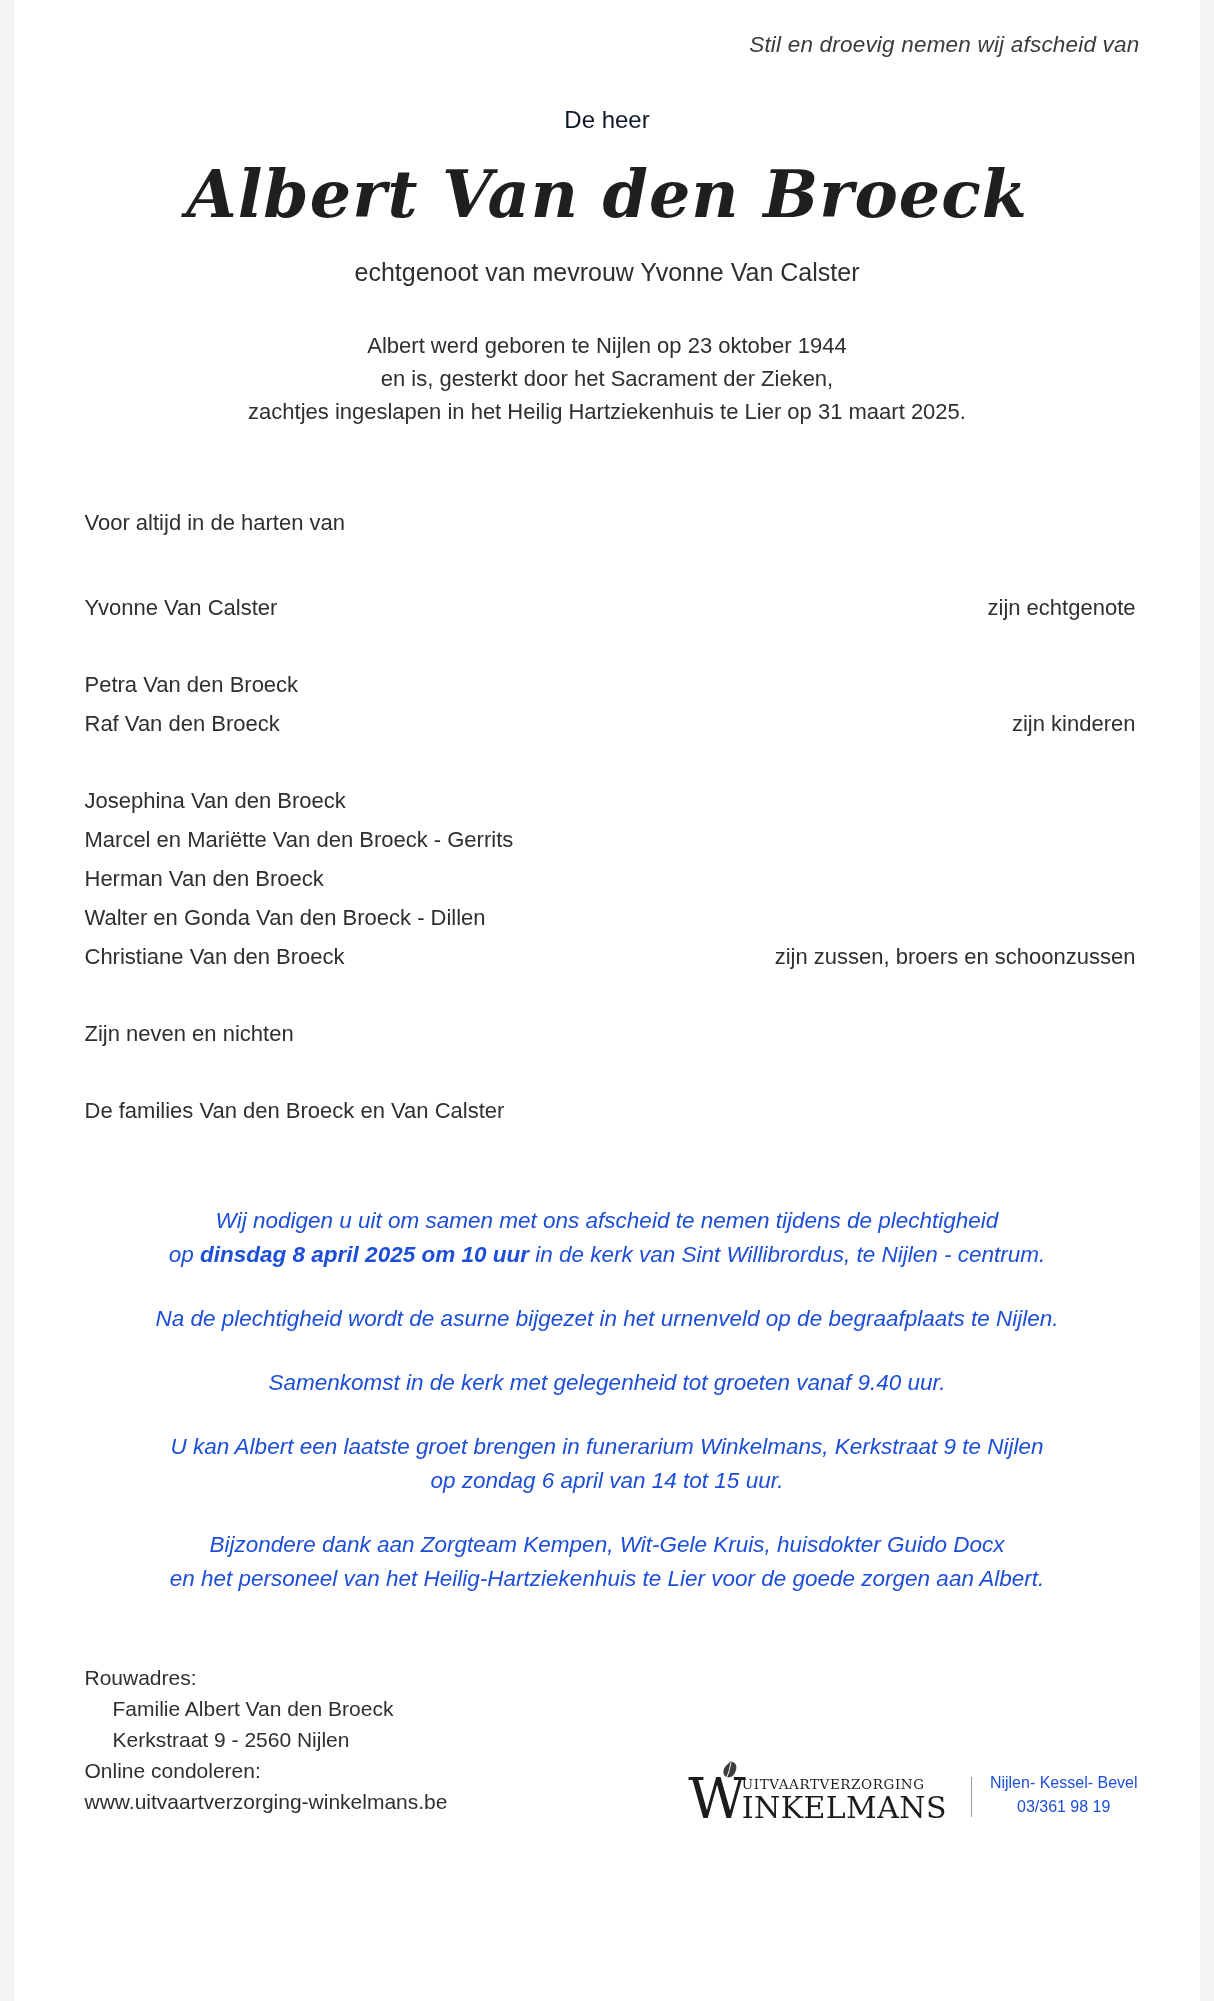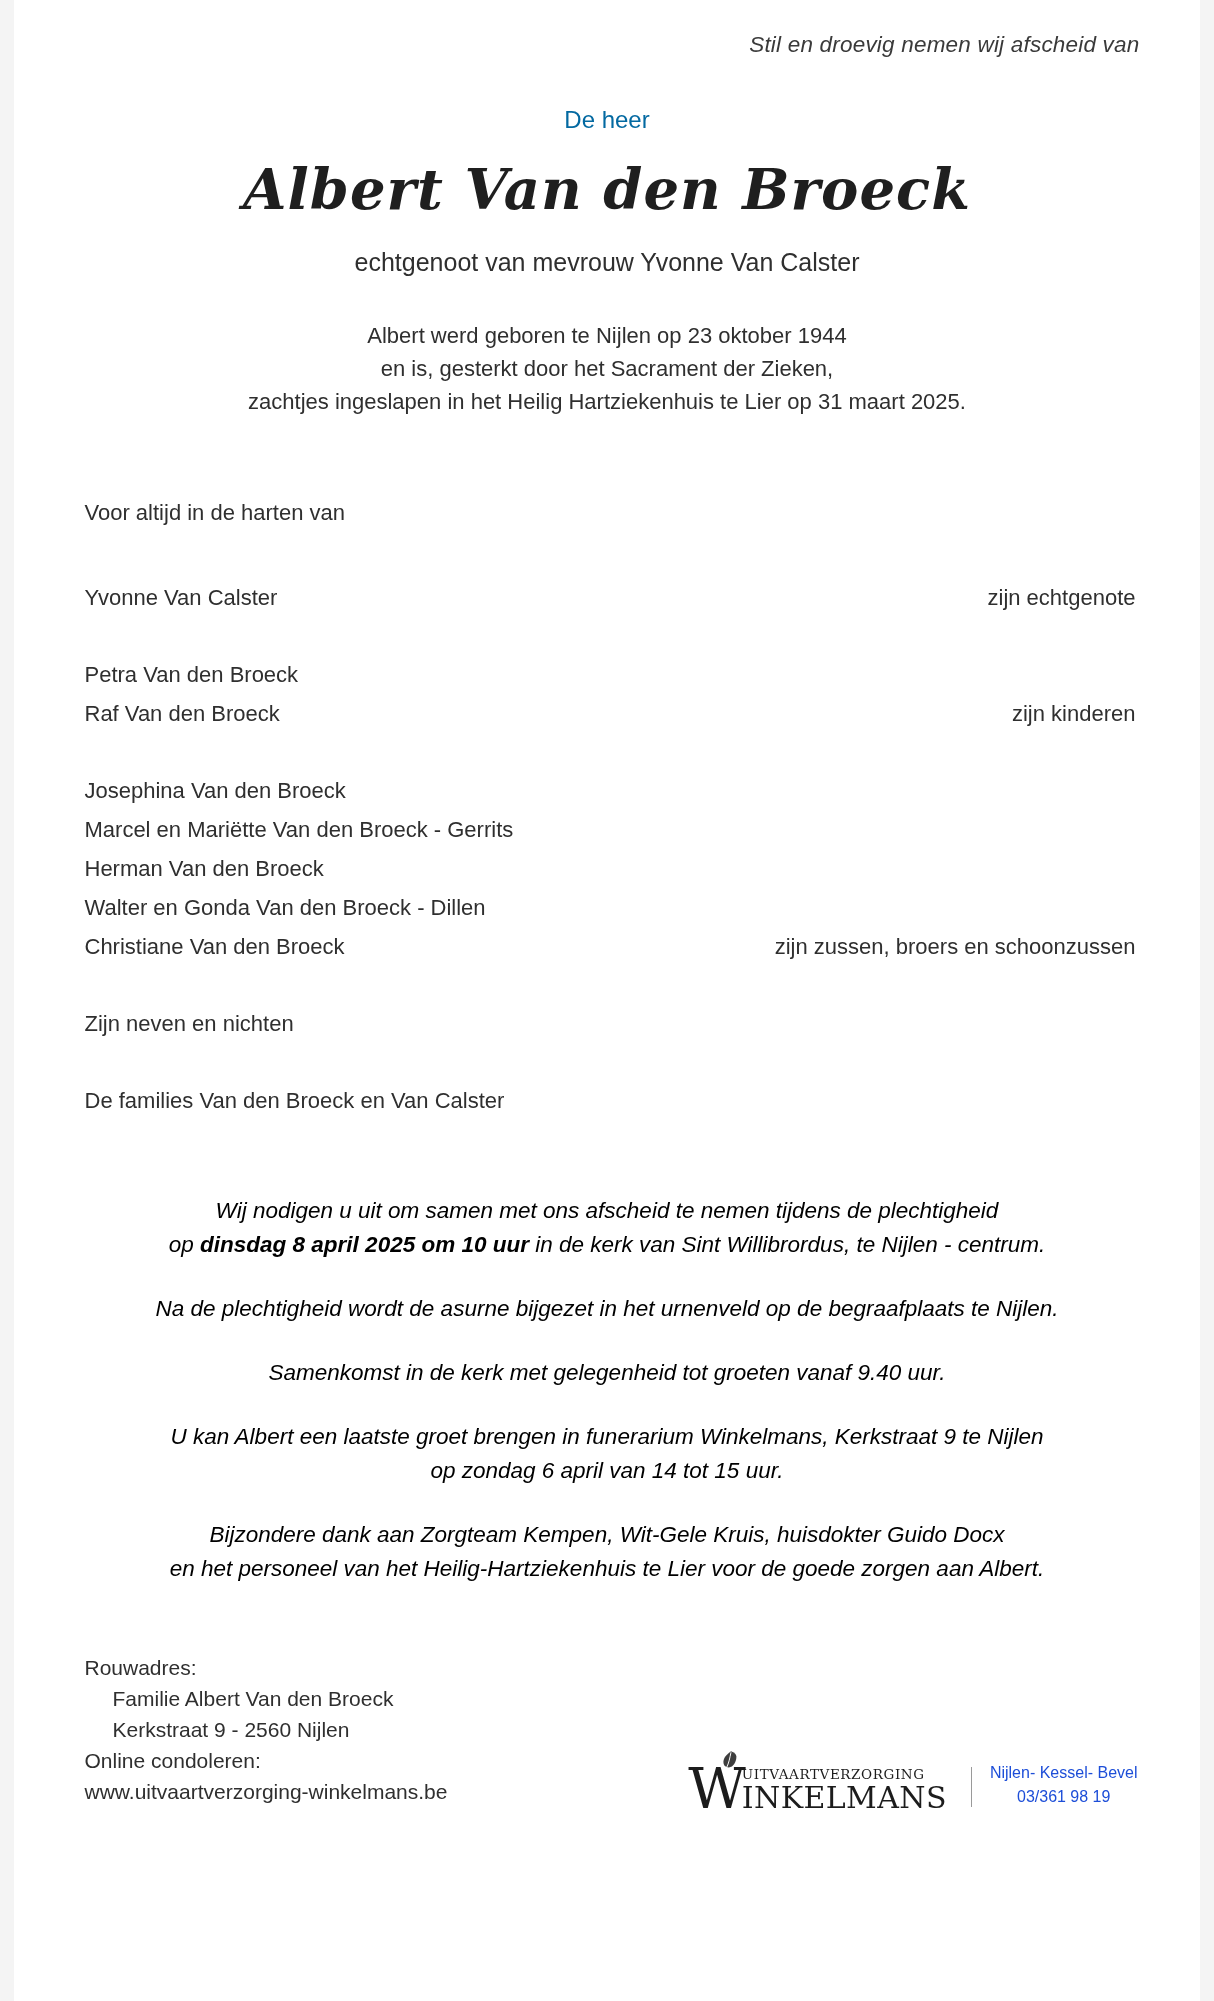--- a/index.html
+++ b/index.html
@@ -43,28 +43,28 @@
     font-style: italic;
     font-size: 22.5px;
     letter-spacing: 0.2px;
     color: #3a3a3a;
     margin-top: 10px;
   }
   .honorific {
     text-align: center;
     font-size: 24px;
     margin-top: 48px;
-    color: #0369a1;
+    color: #0f172a;
   }
   .name {
     text-align: center;
     font-family: "DejaVu Serif", serif;
     font-style: italic;
     font-weight: 700;
-    font-size: 56px;
+    font-size: 65px;
     letter-spacing: 1px;
     margin-top: 22px;
     color: #1f1f1f;
   }
   .spouse {
     text-align: center;
     font-size: 25px;
     margin-top: 26px;
     color: #2f2f2f;
   }
@@ -112,21 +112,21 @@
     line-height: 39px;
     margin-bottom: 38px;
   }
 
   .ceremony {
     margin-top: 74px;
     text-align: center;
     font-style: italic;
     font-size: 22.5px;
     line-height: 34px;
-    color: #000000;
+    color: #1d4ed8;
   }
   .ceremony p { margin: 0 0 30px 0; }
   .ceremony p:last-child { margin-bottom: 0; }
   .ceremony b { font-weight: 700; font-style: italic; }
 
   .footer {
     margin-top: 66px;
     position: relative;
     min-height: 120px;
   }

